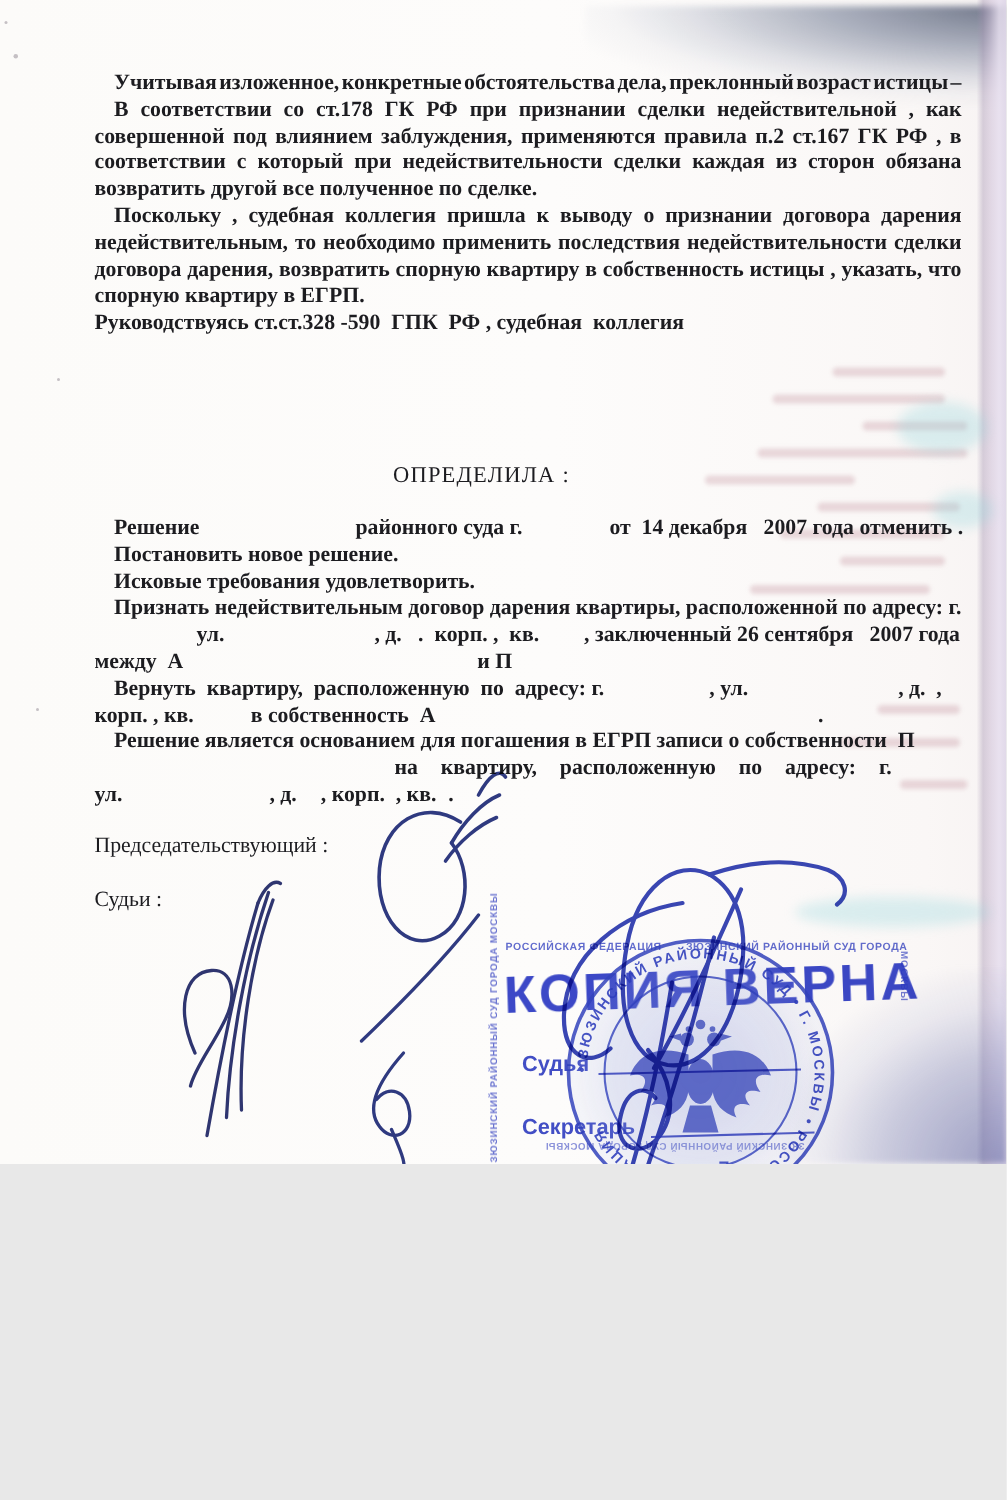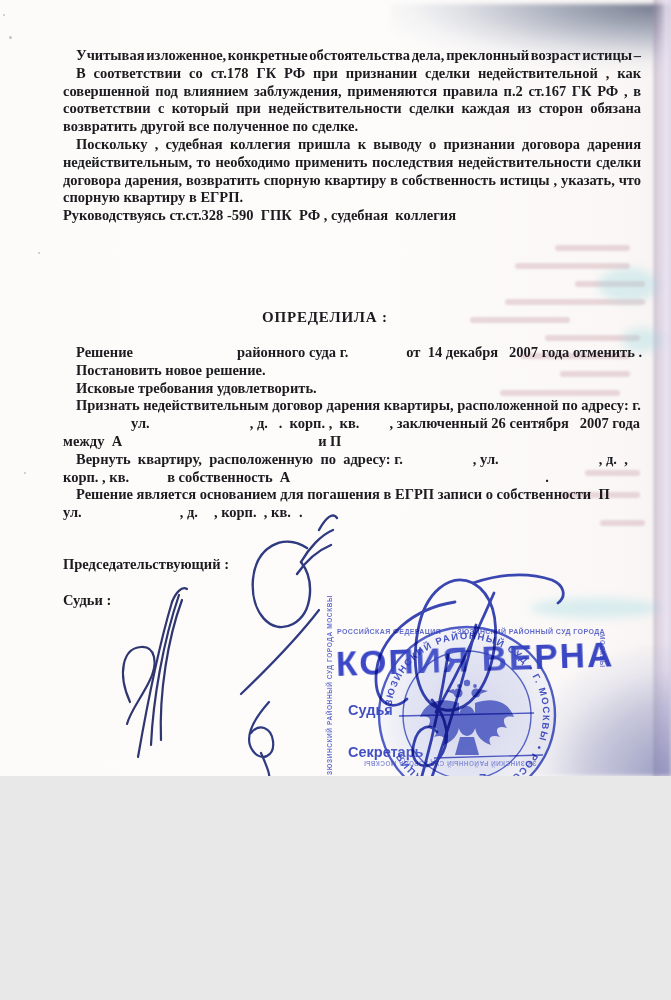--- a/index.html
+++ b/index.html
@@ -19,26 +19,26 @@
                    rgba(160,165,205,.18) 60%, transparent 78%);filter:blur(2px);}
   .speck{position:absolute;border-radius:50%;background:rgba(115,105,118,.4);z-index:1;}
   .bl{position:absolute;height:6px;border-radius:3px;background:rgba(202,158,168,.38);filter:blur(1.3px);z-index:1;}
   .cy{position:absolute;border-radius:50%;background:rgba(148,214,221,.32);filter:blur(4px);z-index:1;}
   
   .bodytext{position:absolute;left:63px;top:47px;width:578px;z-index:2;color:#1c1c20;
         font-size:14.5px;font-weight:bold;}
   .line{height:17.8px;line-height:17.8px;white-space:pre;}
   .ind{padding-left:13px;}
   .heading{position:absolute;left:262px;top:309px;z-index:2;color:#1c1c20;
-        font-size:15px;font-weight:bold;letter-spacing:.8px;white-space:pre;}
+        font-size:15px;font-weight:normal;letter-spacing:.8px;white-space:pre;}
   .operative{position:absolute;left:63px;top:344px;width:578px;z-index:2;color:#1c1c20;
         font-size:14.5px;font-weight:bold;}
   .gap{display:inline-block;height:1px;}
   .wsw{word-spacing:4px;}
-  .siglabel{position:absolute;left:63px;z-index:2;color:#1c1c20;font-size:14.5px;font-weight:bold;white-space:pre;}
+  .siglabel{position:absolute;left:63px;z-index:2;color:#1c1c20;font-size:14.5px;font-weight:normal;white-space:pre;}
   
   .stamp{position:absolute;left:0;top:0;width:671px;height:1000px;z-index:3;mix-blend-mode:multiply;}
   .copytrue{position:absolute;left:336px;top:644px;font-family:"Liberation Sans",sans-serif;
         font-size:35px;font-weight:bold;letter-spacing:2px;color:#2c3ac6;opacity:.92;
         transform:rotate(-2deg);transform-origin:left center;white-space:pre;filter:blur(.3px);}
   .stlabel{position:absolute;font-family:"Liberation Sans",sans-serif;font-weight:bold;
         color:#2e3cc2;opacity:.9;white-space:pre;filter:blur(.2px);}
   .judge{left:348px;top:702px;font-size:14.5px;}
   .secretary{left:348px;top:744px;font-size:14.5px;}
   .btop{left:337px;top:628px;width:268px;font-size:7px;letter-spacing:.4px;opacity:.75;
@@ -102,20 +102,21 @@
   <div class="operative">
     <div class="line ind"><span>Решение</span><span class="gap" style="width:104px"></span><span>районного суда г.</span><span class="gap" style="width:58px"></span><span>от  14 декабря   2007 года отменить .</span></div>
     <div class="line ind"><span>Постановить новое решение.</span></div>
     <div class="line ind"><span>Исковые требования удовлетворить.</span></div>
     <div class="line ind"><span>Признать недействительным договор дарения квартиры, расположенной по адресу: г.</span></div>
     <div class="line"><span class="gap" style="width:68px"></span><span>ул.</span><span class="gap" style="width:100px"></span><span>, д.   .  корп. ,  кв.</span><span class="gap" style="width:30px"></span><span>, заключенный 26 сентября   2007 года</span></div>
     <div class="line"><span>между  А</span><span class="gap" style="width:196px"></span><span>и П</span></div>
     <div class="line ind"><span>Вернуть  квартиру,  расположенную  по  адресу: г.</span><span class="gap" style="width:70px"></span><span>, ул.</span><span class="gap" style="width:100px"></span><span>, д.  ,</span></div>
     <div class="line"><span>корп. , кв.</span><span class="gap" style="width:38px"></span><span>в собственность  А</span><span class="gap" style="width:255px"></span><span>.</span></div>
     <div class="line ind"><span>Решение является основанием для погашения в ЕГРП записи о собственности  П</span></div>
+    <div class="line wsw"><span class="gap" style="width:200px"></span><span>на  квартиру,  расположенную  по  адресу:  г.</span></div>
     <div class="line"><span>ул.</span><span class="gap" style="width:98px"></span><span>, д.</span><span class="gap" style="width:16px"></span><span>, корп.  , кв.</span><span class="gap" style="width:8px"></span><span>.</span></div>
   </div>
 
   <div class="siglabel" style="top:556px;">Председательствующий :</div>
   <div class="siglabel" style="top:592px;">Судьи :</div>
 
   <div class="stamp">
     <div class="stlabel btop">
       <span>РОССИЙСКАЯ ФЕДЕРАЦИЯ</span><span>ЗЮЗИНСКИЙ РАЙОННЫЙ СУД ГОРОДА</span>
     </div>

